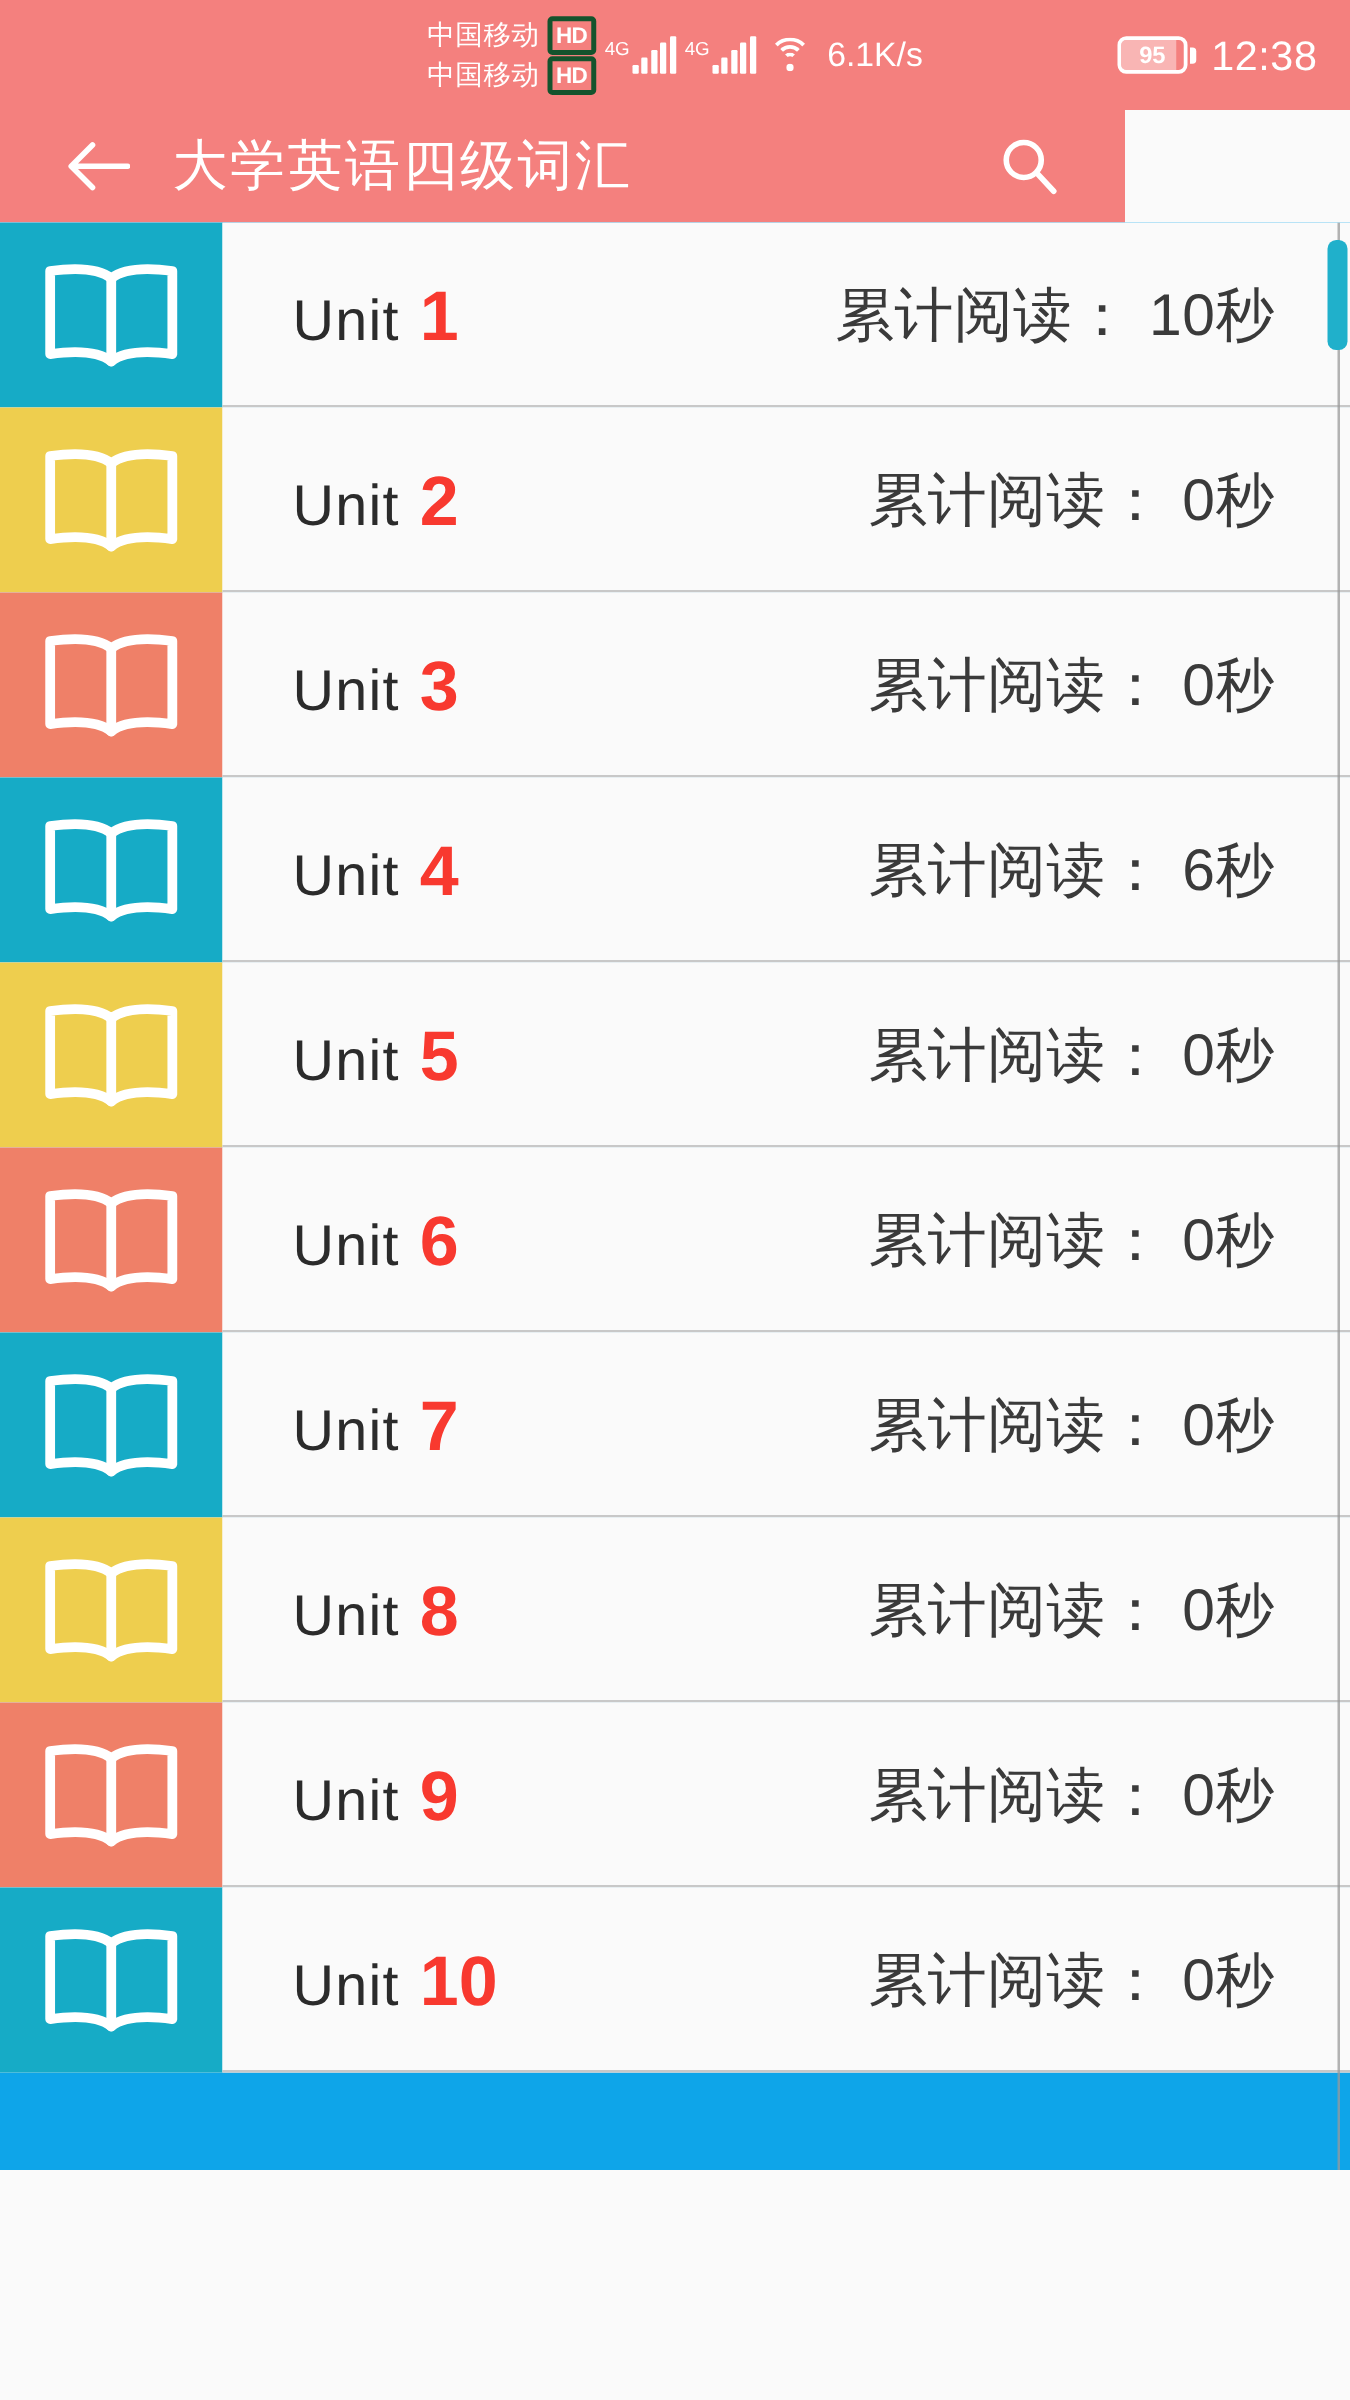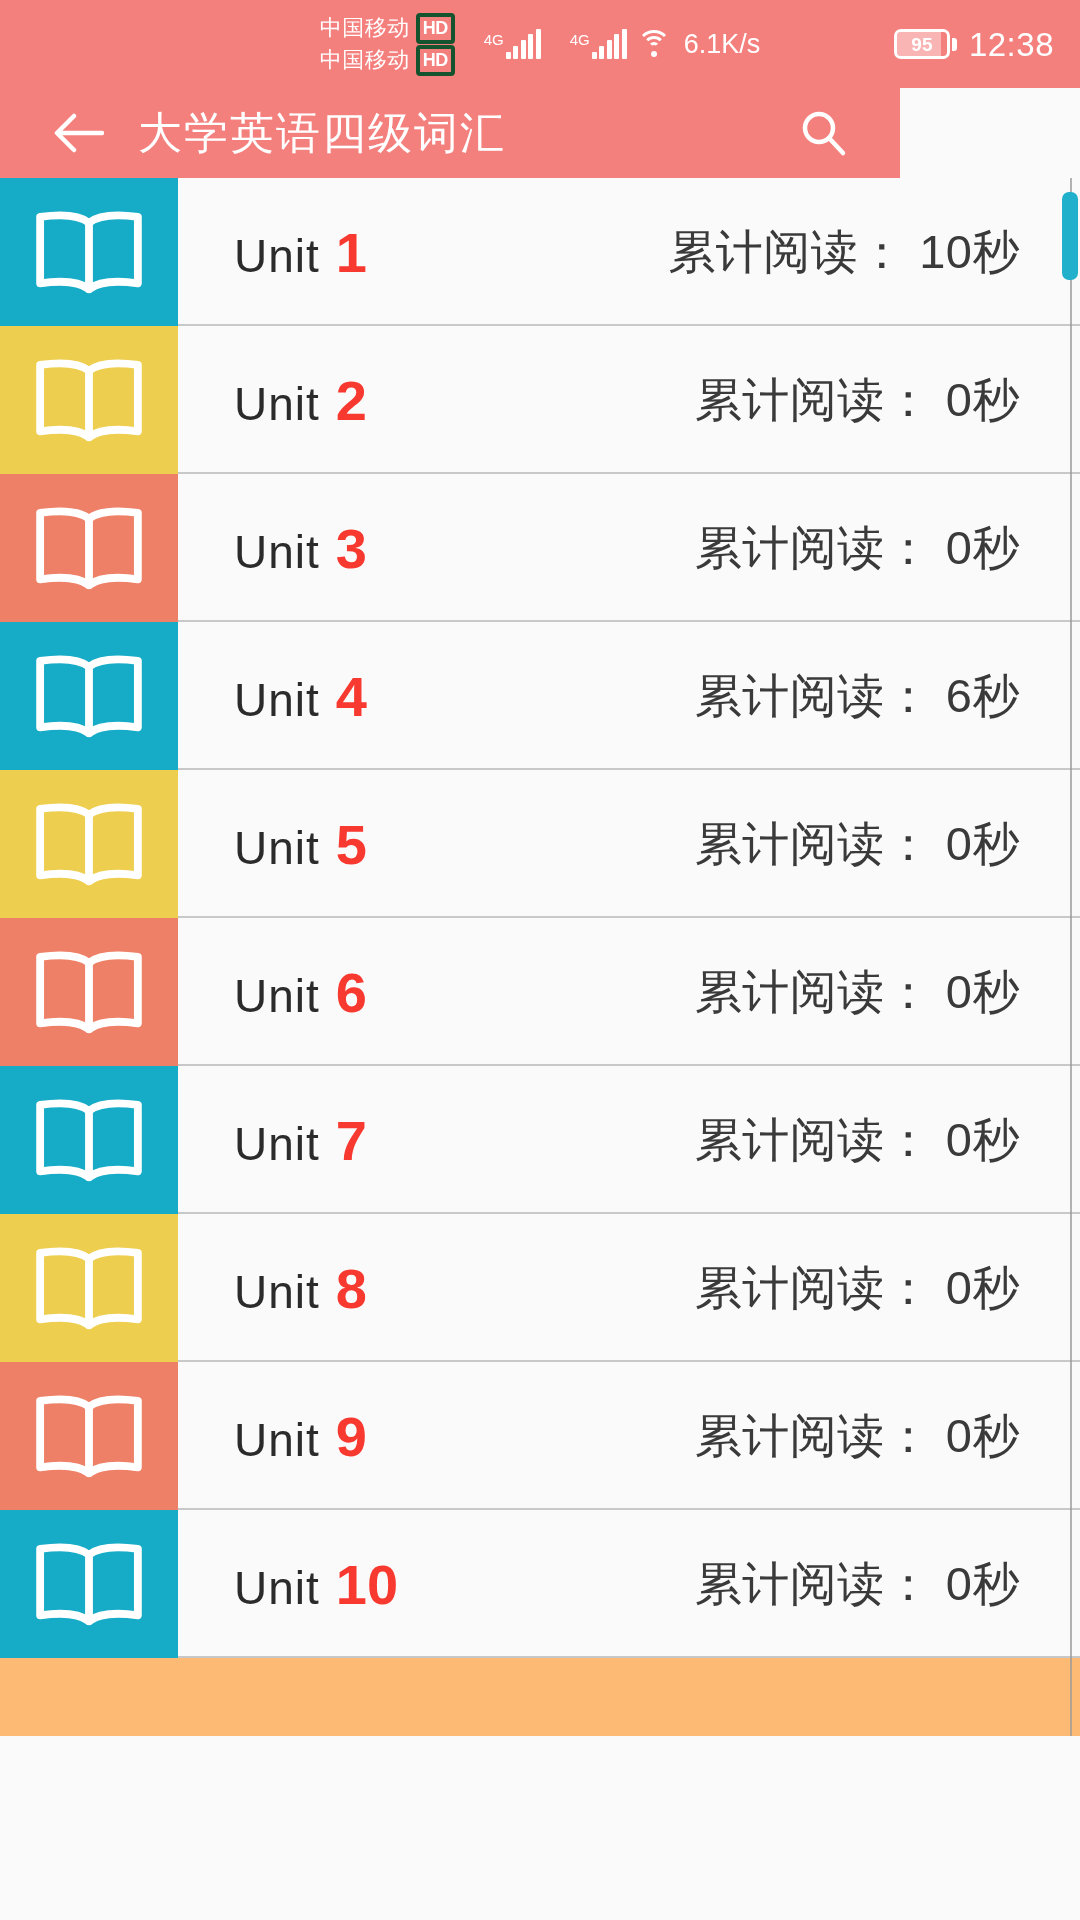--- a/index.html
+++ b/index.html
@@ -22,21 +22,21 @@
   .sb-center { display:flex; align-items:center; gap:7px; }
   .carrier-stack { display:flex; flex-direction:column; justify-content:center; gap:1px; }
   .carrier-line { display:flex; align-items:center; gap:6px; }
   .carrier-name { font-size:22px; letter-spacing:0.5px; line-height:1.05; white-space:nowrap; }
   .hd-badge {
     font-size:18px; font-weight:bold; line-height:1;
     border:4px solid #14532d; border-radius:4px;
     padding:2px 3px 3px 3px; letter-spacing:-0.5px;
   }
   .sig-group { display:flex; align-items:flex-end; gap:2px; }
-  .sig-label { font-size:15px; line-height:1; margin-bottom:12px;margin-left:22px; }
+  .sig-label { font-size:15px; line-height:1; margin-bottom:12px; }
   .bars { display:flex; align-items:flex-end; gap:2.5px; height:30px; }
   .bars i { display:block; width:5px; background:#ffffff; border-radius:1px; }
   .bars i:nth-child(1){ height:7px; }
   .bars i:nth-child(2){ height:13px; }
   .bars i:nth-child(3){ height:19px; }
   .bars i:nth-child(4){ height:25px; }
   .bars i:nth-child(5){ height:30px; }
   .wifi-ico { width:36px; height:30px; position:relative; margin:0 2px 2px 2px; }
   .wifi-ico span { position:absolute; left:50%; transform:translateX(-50%); border:3.5px solid #fff;
                    border-bottom-color:transparent; border-left-color:transparent; border-right-color:transparent;
@@ -80,21 +80,21 @@
   .search-btn {
     position:absolute; right:32px; top:0; height:90px; width:90px;
     display:flex; align-items:center; justify-content:center; cursor:pointer;
   }
 
   
   .list {
     position:relative;
     width:1080px;
     height:1558px;
-    background:#fdba74;
+    background:#0ea5e9;
     overflow:hidden;
     text-align:center;
   }
   .row {
     position:relative;
     display:flex; align-items:stretch;
     height:148px;
     background:#fafafa;
     cursor:pointer;
   }

